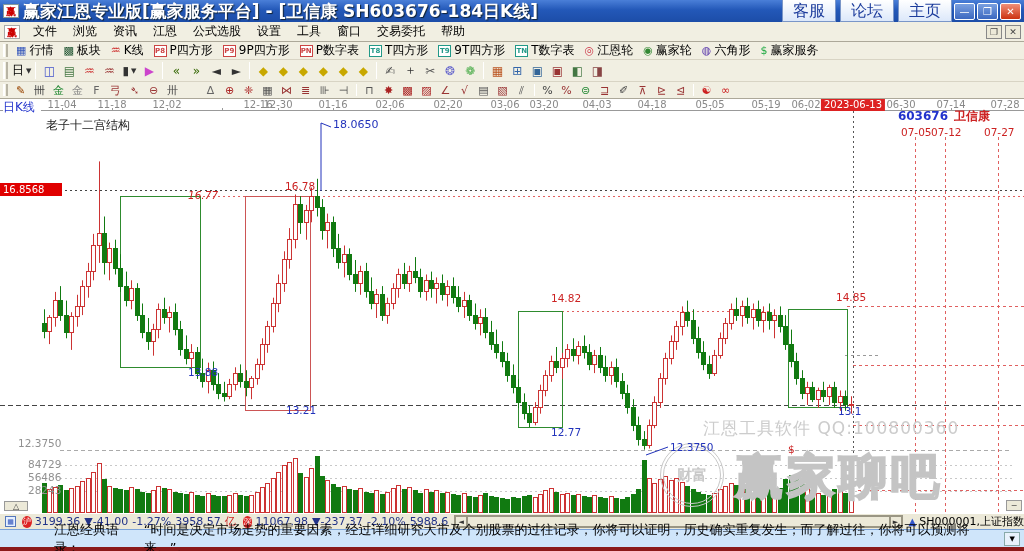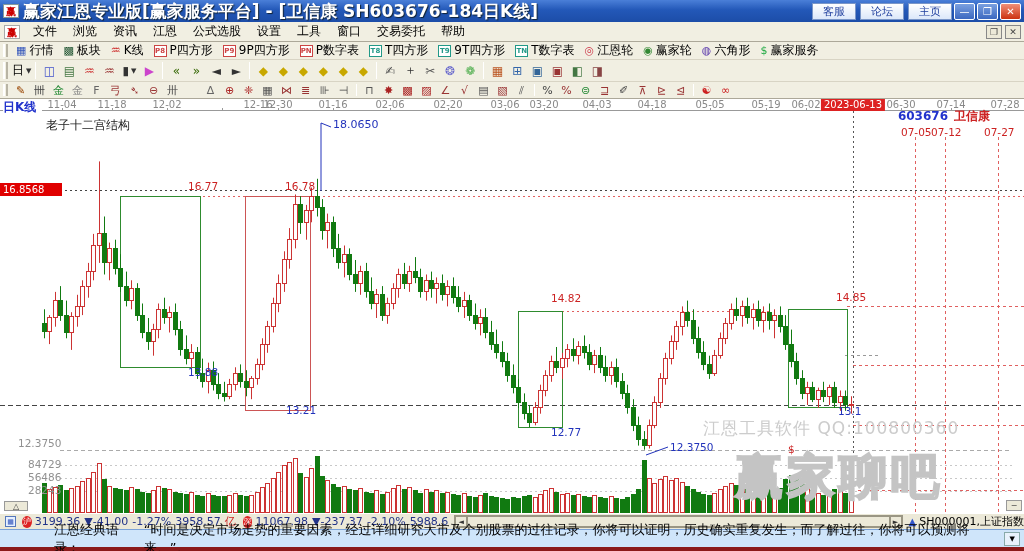--- a/index.html
+++ b/index.html
@@ -7,21 +7,21 @@
     font-family:"DejaVu Sans","Liberation Sans",sans-serif; font-size:12px; background:#ece9d8; }
 
   
   .titlebar { height:22px; background:linear-gradient(#4a7fd8,#2358b8 45%,#1c4da8);
     display:flex; align-items:center; padding:0 3px; color:#fff; }
   .app-logo { width:16px; height:14px; background:#fff; color:#c00; font-weight:bold;
     font-size:10px; text-align:center; line-height:14px; margin-right:4px; border:1px solid #899; }
   .title-text { font-weight:bold; font-size:17px; text-shadow:1px 1px 1px #123; white-space:nowrap; }
   .title-sp { flex:1; }
   .tb-link { background:linear-gradient(#fff,#dce8fa); border:1px solid #7a96c8; color:#1c3c9c;
-    font-size:11px; padding:1px 10px; margin-left:4px; }
+    font-size:16px; padding:1px 10px; margin-left:4px; }
   .wbtn { width:21px; height:17px; margin-left:2px; border:1px solid #fff;
     background:linear-gradient(#7aa0e0,#3c68c0); color:#fff; font-size:10px; line-height:15px;
     text-align:center; border-radius:2px; }
   .wbtn.close { background:linear-gradient(#f09078,#cc3311); }
 
   
   .menubar { height:20px; background:#f1efe2; border-bottom:1px solid #aca899;
     display:flex; align-items:center; padding-left:2px; }
   .menu-logo { width:16px; height:14px; background:#fff; color:#c00; font-weight:bold; font-size:10px;
     text-align:center; line-height:14px; margin:0 5px 0 2px; border:1px solid #aaa; }
@@ -47,21 +47,21 @@
   .ibtn3 { min-width:17px; height:15px; display:flex; align-items:center; justify-content:center;
     font-size:11px; margin:0 1px; }
 
   
   .chart { position:relative; height:414px; background:#fff; overflow:hidden; }
   .datebar { position:absolute; left:0; top:0; width:100%; height:12px; border-bottom:1px solid #999; }
   .date-lb { position:absolute; top:0; transform:translateX(-50%); font-size:10px; color:#888; white-space:nowrap; }
   .date-tick { position:absolute; top:9px; width:1px; height:3px; background:#999; }
   .date-cur { position:absolute; top:0; height:12px; background:#dd2222; color:#fff; font-size:10px;
     line-height:12px; text-align:center; padding:0 3px; transform:translateX(-50%); }
-  .kperiod { position:absolute; left:3px; top:0px; color:#2233cc; font-weight:bold; font-size:12px;
+  .kperiod { position:absolute; left:3px; top:0px; color:#2233cc; font-weight:normal; font-size:12px;
     background:#fff; padding-right:6px; }
   .lbl { position:absolute; font-size:10.5px; white-space:nowrap; }
   .lbl.red { color:#cc2222; } .lbl.blue { color:#2233bb; } .lbl.gray { color:#909090; }
   .lbl.big { font-size:11px; }
   .structure { position:absolute; left:46px; top:18px; color:#222; font-size:12px; }
   .stockid { position:absolute; right:34px; top:9px; font-size:12px; font-weight:bold; white-space:nowrap; }
   .stockid .code { color:#2233cc; } .stockid .name { color:#cc2222; margin-left:6px; }
   .pricetag { position:absolute; left:0; top:84px; width:62px; height:13px; background:#e00000;
     color:#fff; font-size:10px; line-height:13px; padding-left:3px; }
   .wm1 { position:absolute; left:703px; top:318px; font-size:17px; color:#cccccc; letter-spacing:1px; white-space:nowrap; }
@@ -899,25 +899,26 @@
       <span class="date-cur" style="left: 853px;">2023-06-13</span>
     </div>
   <div class="kperiod">日K线</div>
   <div class="structure">老子十二宫结构</div>
   <div class="stockid">
     <span class="code">603676</span><span class="name">卫信康</span>
   </div>
   <div class="pricetag">16.8568</div>
   <div class="wm1">江恩工具软件  QQ:100800360</div>
   <div class="wm2">赢家聊吧</div>
+  <div class="wmlogo">财富</div>
   <div id="chart-labels">
       <span class="lbl red" style="left: 901px; top: 27px;">07-05</span>
       <span class="lbl red" style="left: 931px; top: 27px;">07-12</span>
       <span class="lbl red" style="left: 984px; top: 27px;">07-27</span>
-      <span class="lbl red" style="left: 188px; top: 81px;">16.77</span>
+      <span class="lbl red" style="left: 188px; top: 90px; font-style: italic;">16.77</span>
       <span class="lbl blue" style="left: 188px; top: 267px;">13.88</span>
       <span class="lbl red" style="left: 285px; top: 81px;">16.78</span>
       <span class="lbl blue" style="left: 286px; top: 305px;">13.21</span>
       <span class="lbl blue big" style="left: 333px; top: 19px;">18.0650</span>
       <span class="lbl red" style="left: 551px; top: 193px;">14.82</span>
       <span class="lbl blue" style="left: 551px; top: 327px;">12.77</span>
       <span class="lbl red" style="left: 836px; top: 192px;">14.85</span>
       <span class="lbl blue" style="left: 838px; top: 306px;">13.1</span>
       <span class="lbl blue" style="left: 670px; top: 342px;">12.3750</span>
       <span class="lbl red" style="left: 788px; top: 344px;">$</span>

